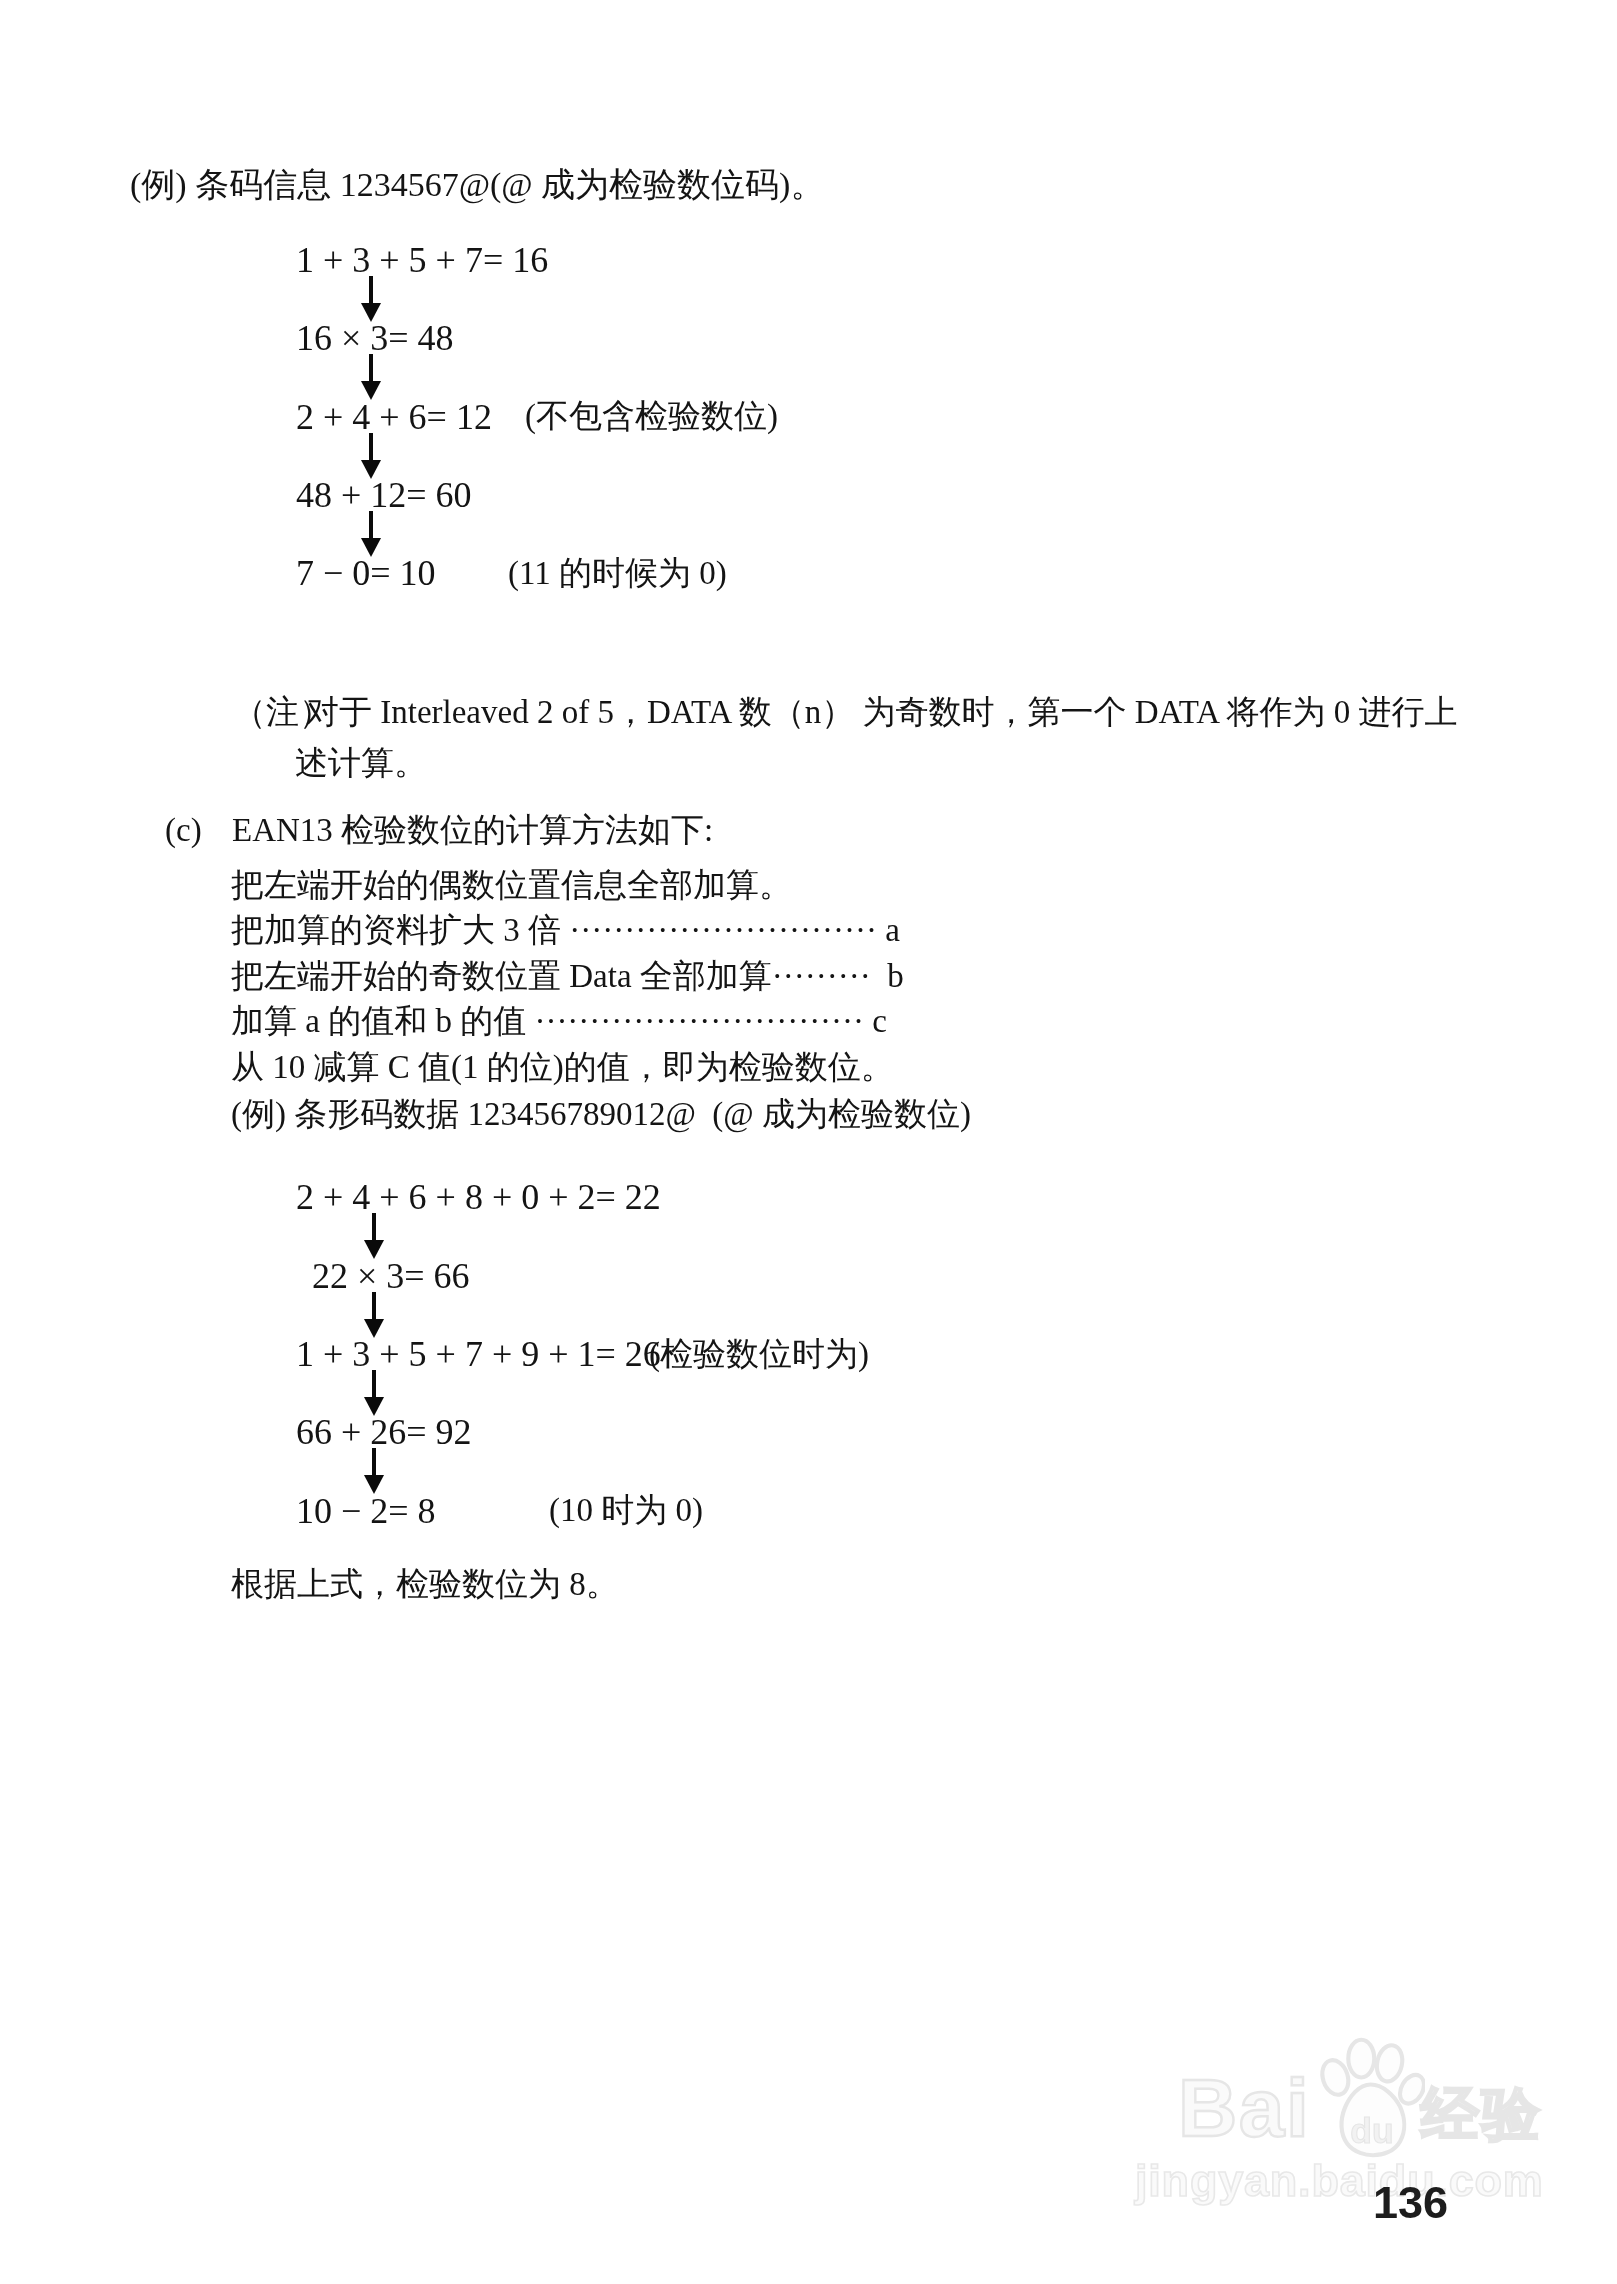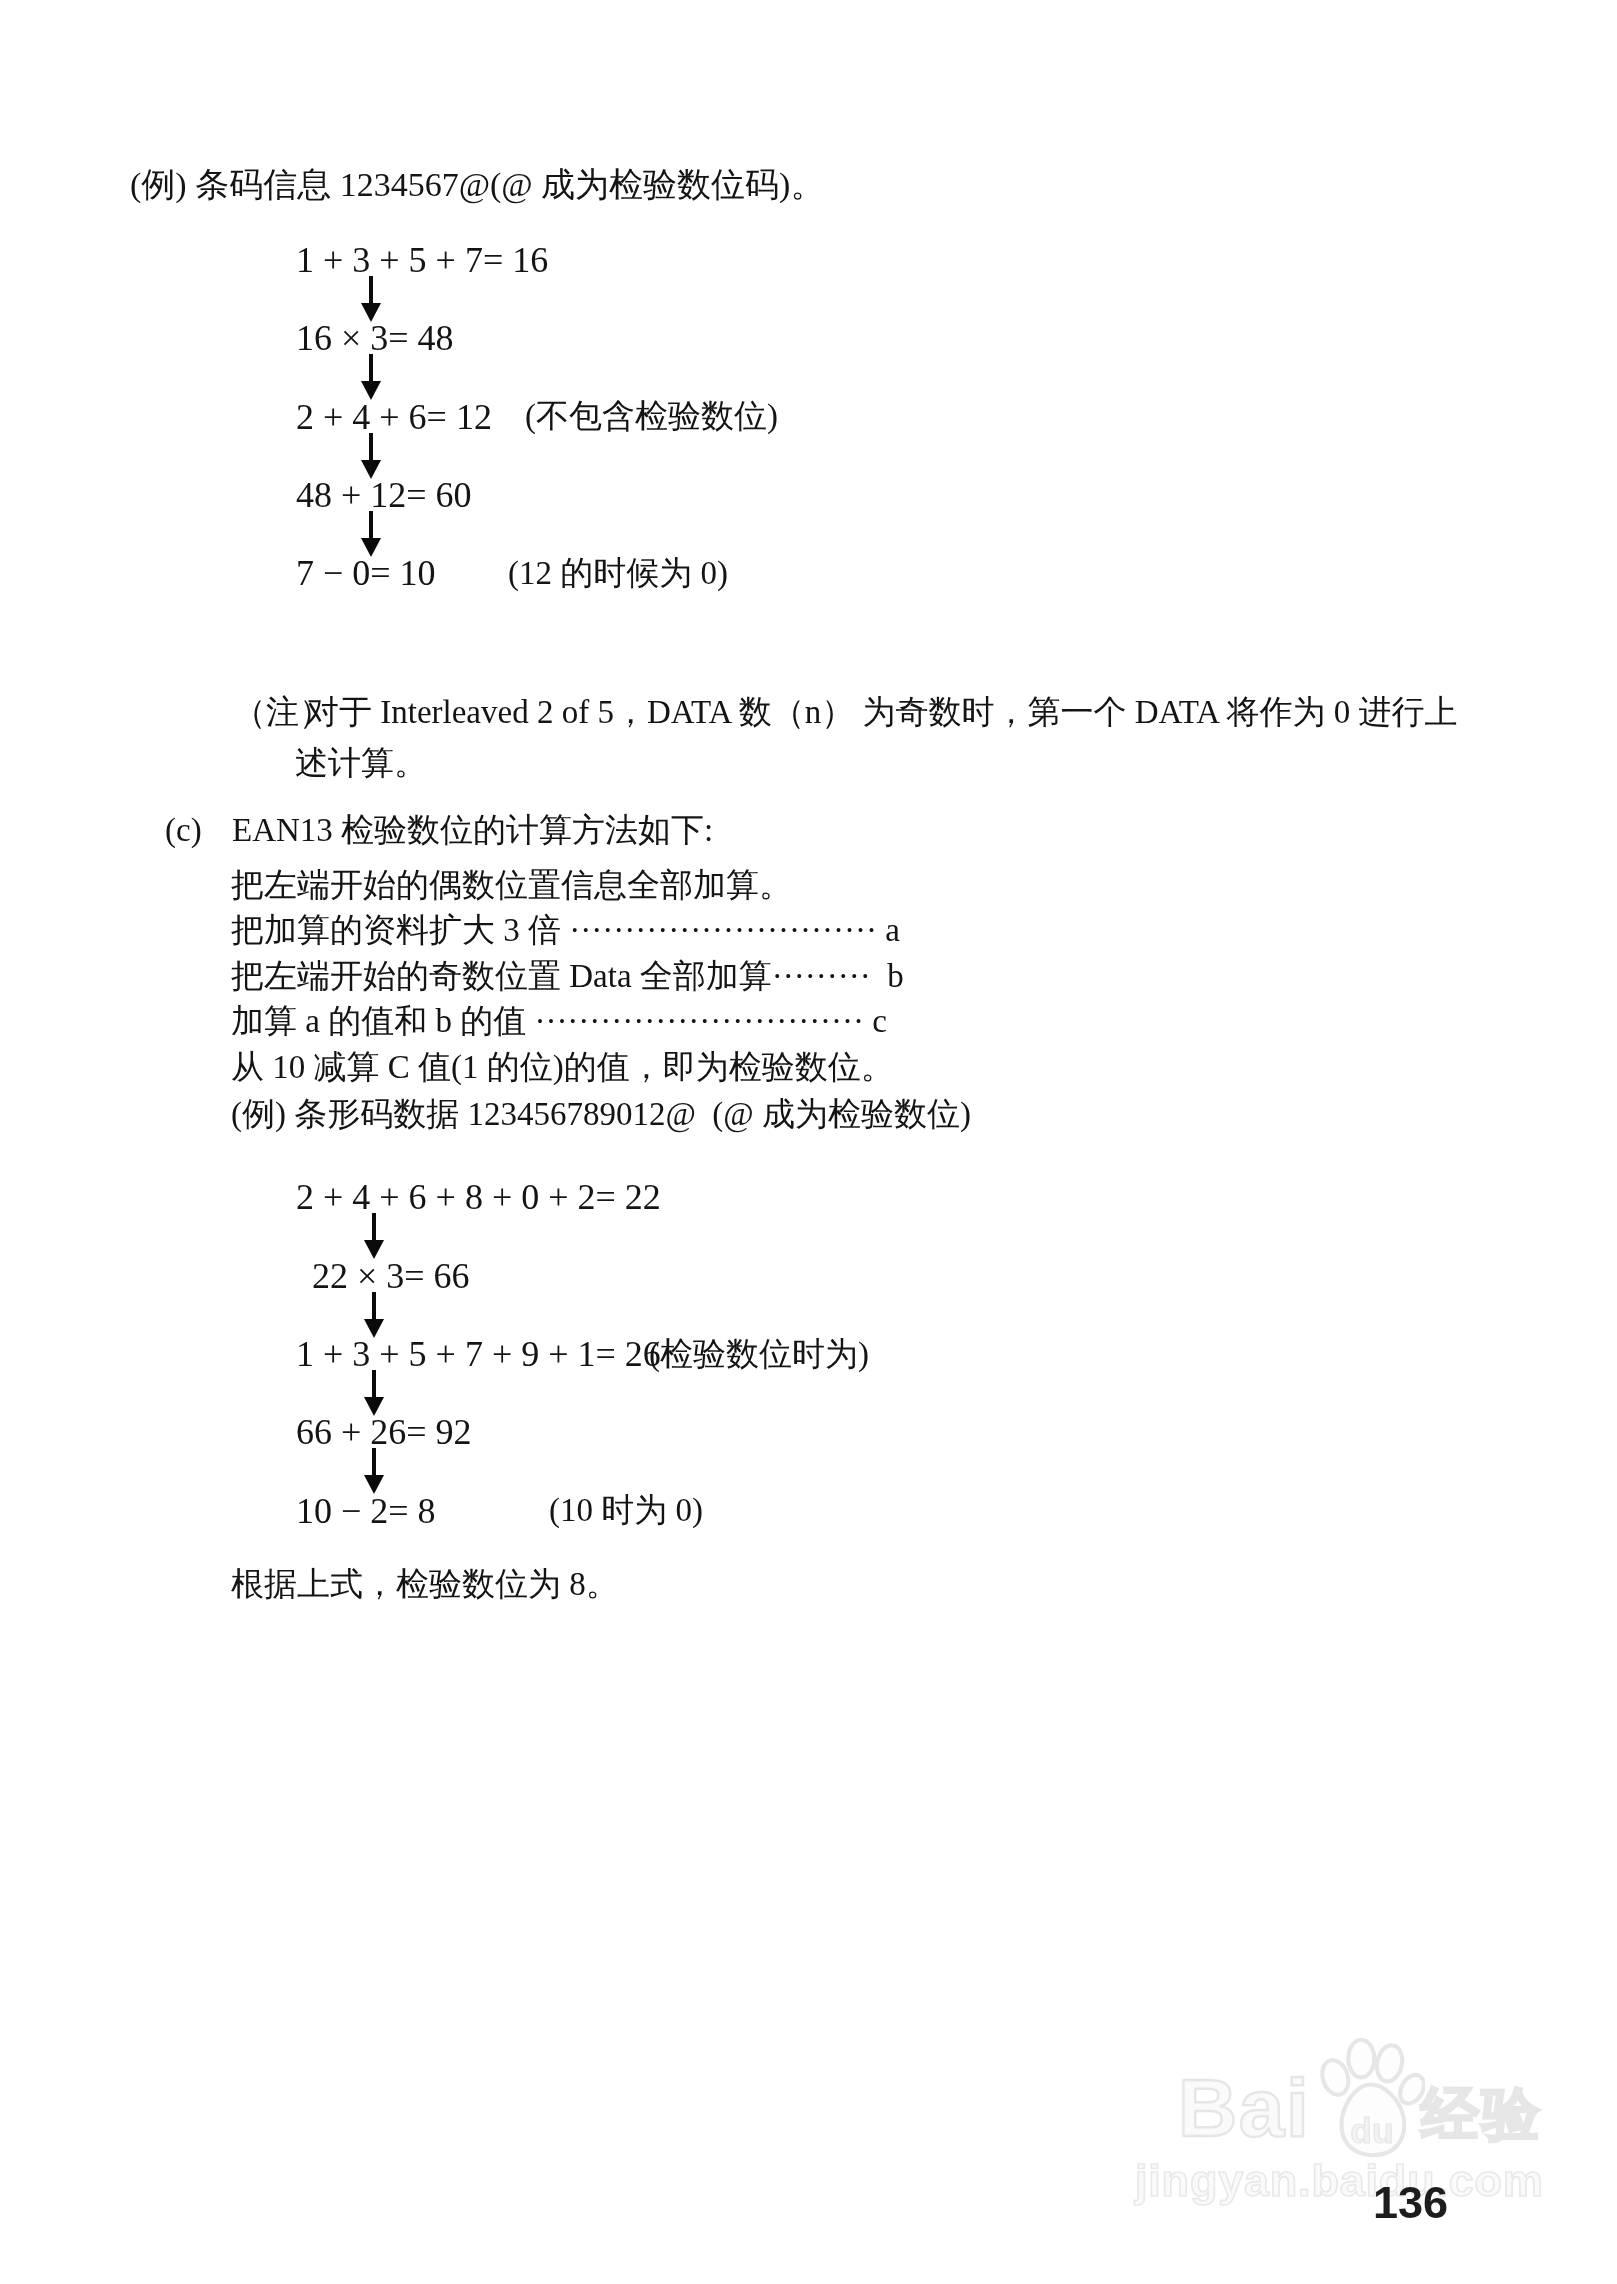--- a/index.html
+++ b/index.html
@@ -138,21 +138,21 @@
   <div class="arrow f1a3">
       <span class="shaft"></span>
       <span class="head"></span>
     </div>
   <div class="t eq f1s4">48 + 12= 60</div>
   <div class="arrow f1a4">
       <span class="shaft"></span>
       <span class="head"></span>
     </div>
   <div class="t eq f1s5">7 − 0= 10</div>
-  <div class="t cm f1c5">(12 的时候为 0)</div>
+  <div class="t cm f1c5">(11 的时候为 0)</div>
 
 
   <div class="t cn noteMark">（注）</div>
   <div class="t cn noteL1">对于 Interleaved 2 of 5，DATA 数（n） 为奇数时，第一个 DATA 将作为 0 进行上</div>
   <div class="t cn noteL2">述计算。</div>
 
   <div class="t cn cMark">(c)</div>
   <div class="t cn cTitle">EAN13 检验数位的计算方法如下:</div>
   <div class="t cn m1">把左端开始的偶数位置信息全部加算。</div>
   <div class="t cn m2">把加算的资料扩大 3 倍 ···························· a</div>

